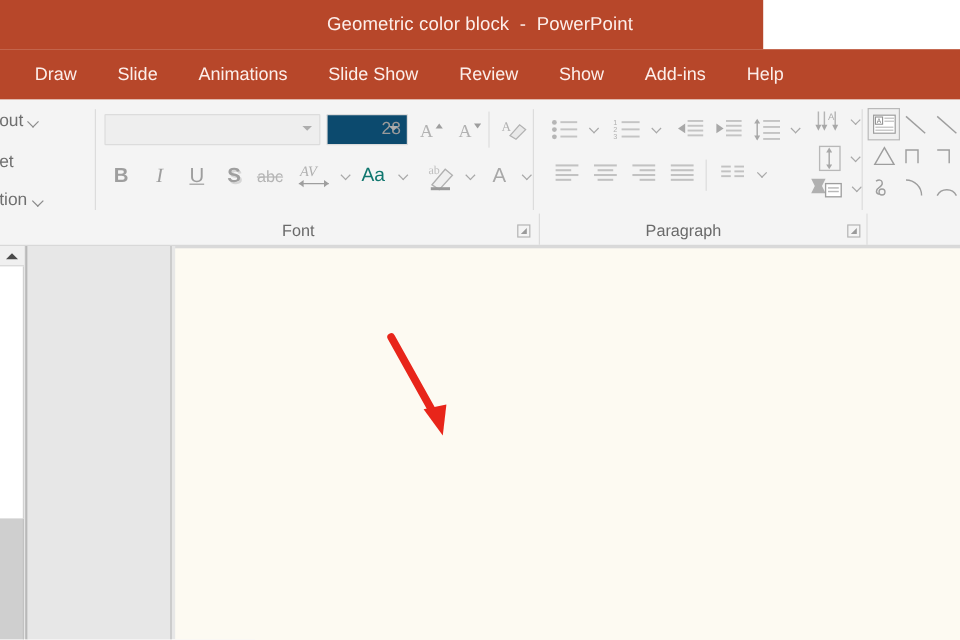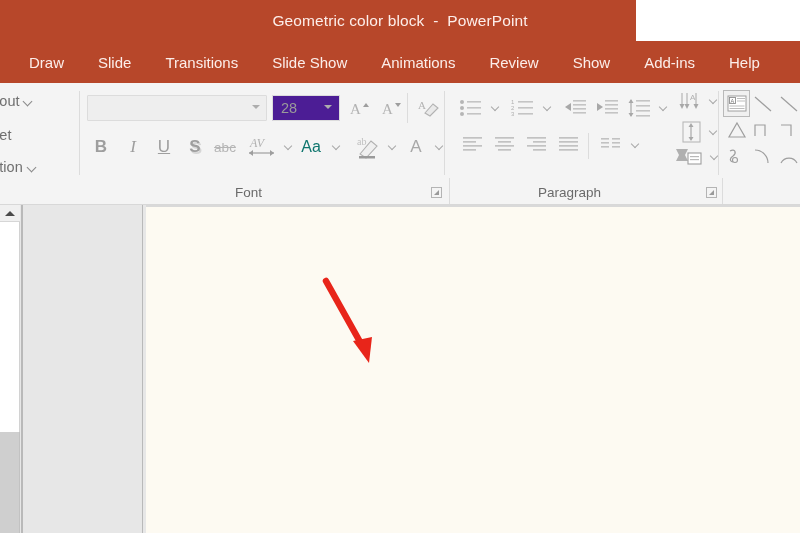--- a/index.html
+++ b/index.html
@@ -77,22 +77,22 @@
 
   
   .grp-font { position: absolute; left: 82px; top: 0; width: 360px; height: 100px; }
   .fontname-box {
     position: absolute; left: 5px; top: 12px; width: 180px; height: 26px;
     background: #eeeeee; border: 1px solid #dcdcdc; border-radius: 1px;
   }
   .fontname-box .dd { position: absolute; right: 6px; top: 9px; }
   .fontsize-box {
     position: absolute; left: 190px; top: 12px; width: 68px; height: 26px;
-    background: #4c1d95; border: 1px solid #dcdcdc; border-radius: 1px;
-    display: flex; align-items: center;
+    background: #0c4a6e; border: 1px solid #dcdcdc; border-radius: 1px;
+    display: flex; align-items: center; padding-left: 37px;
   }
   .fontsize-val { padding-left: 8px; color: #9a9a9a; font-size: 14.5px; }
   .fontsize-box .dd { position: absolute; right: 7px; top: 9px; }
   .dd {
     width: 8px; height: 8px; position: relative; display: inline-block;
   }
   .dd::after {
     content: ""; position: absolute; left: 0; top: 0;
     border-left: 4px solid transparent; border-right: 4px solid transparent;
     border-top: 4px solid #adadad;
@@ -224,23 +224,22 @@
 <div id="app">
 
   <div class="titlebar">
     <div class="titlebar-title">Geometric color block  -  PowerPoint</div>
   </div>
 
   <div class="tabbar">
     <div class="tabs">
       <div class="tab">Draw</div>
       <div class="tab">Slide</div>
-      <div class="tab">Transitions</div>
+      <div class="tab">Animations</div>
       <div class="tab">Slide Show</div>
-      <div class="tab">Animations</div>
       <div class="tab">Review</div>
       <div class="tab">Show</div>
       <div class="tab">Add-ins</div>
       <div class="tab">Help</div>
     </div>
   </div>
 
   <div class="ribbon">
     <div class="ribbon-inner">
 

